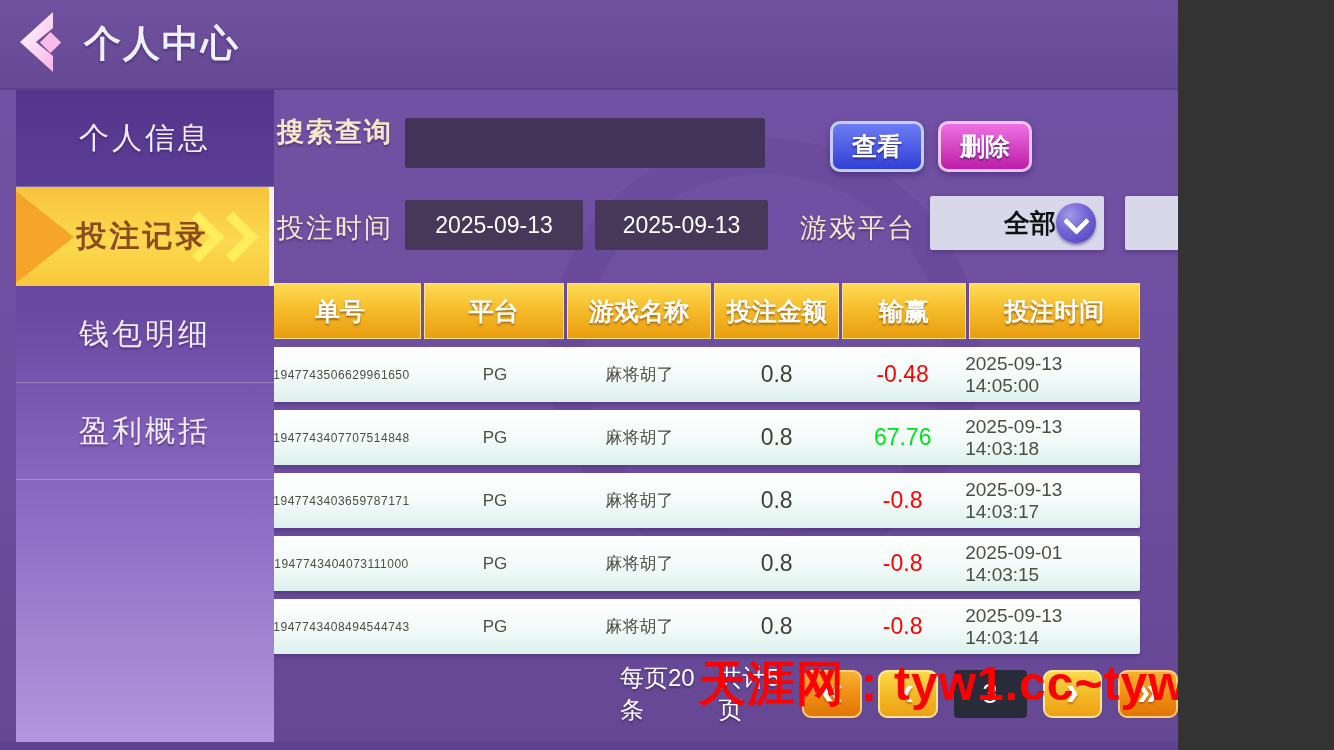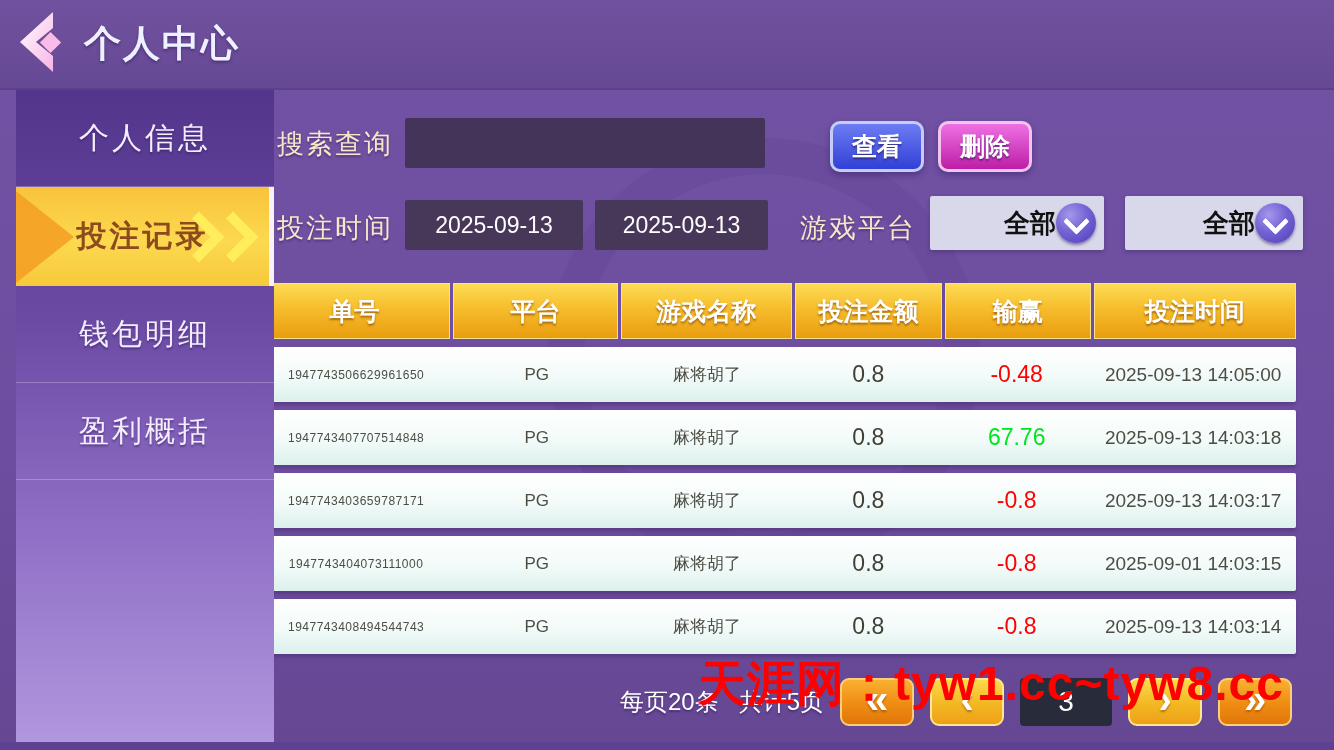--- a/index.html
+++ b/index.html
@@ -1,17 +1,17 @@
 <!DOCTYPE html>
 <html><head>
 <meta charset="utf-8">
 <style>
   html,body{margin:0;padding:0;background:#333;}
   .app{
-    position:relative;width:1334px;height:750px;overflow:hidden;
+    position:relative;width:1178px;height:750px;overflow:hidden;
     font-family:"Liberation Sans",sans-serif;
     background:linear-gradient(180deg,#7152a3 0%,#6d4d9f 60%,#654793 100%);
   }
   
   .topbar{
     position:absolute;left:0;top:0;width:100%;height:88px;
     background:linear-gradient(180deg,#70519f 0%,#664994 100%);
     border-bottom:2px solid #5c4089;
     display:flex;align-items:center;z-index:5;
   }
@@ -160,21 +160,21 @@
       <span class="lbl">钱包明细</span>
     </div>
     <div class="side-item">
       <span class="lbl">盈利概括</span>
     </div>
   </div>
 
   <div class="main">
     <div class="ornament"></div>
 
-    <div class="field-label" style="left:19px;top:38px;">搜索查询</div>
+    <div class="field-label" style="left:19px;top:26px;font-weight:bold;">搜索查询</div>
     <input class="search-input" type="text" value="" style="">
     <div class="btn btn-view">查看</div>
     <div class="btn btn-del">删除</div>
 
     <div class="field-label" style="left:19px;top:122px;">投注时间</div>
     <div class="date-box" style="left:147px;width:178px;">2025-09-13</div>
     <div class="date-box" style="left:337px;width:173px;">2025-09-13</div>
     <div class="field-label" style="left:542px;top:122px;">游戏平台</div>
     <div class="dropdown" style="left:672px;width:174px;">
       <span class="sel">全部</span>

